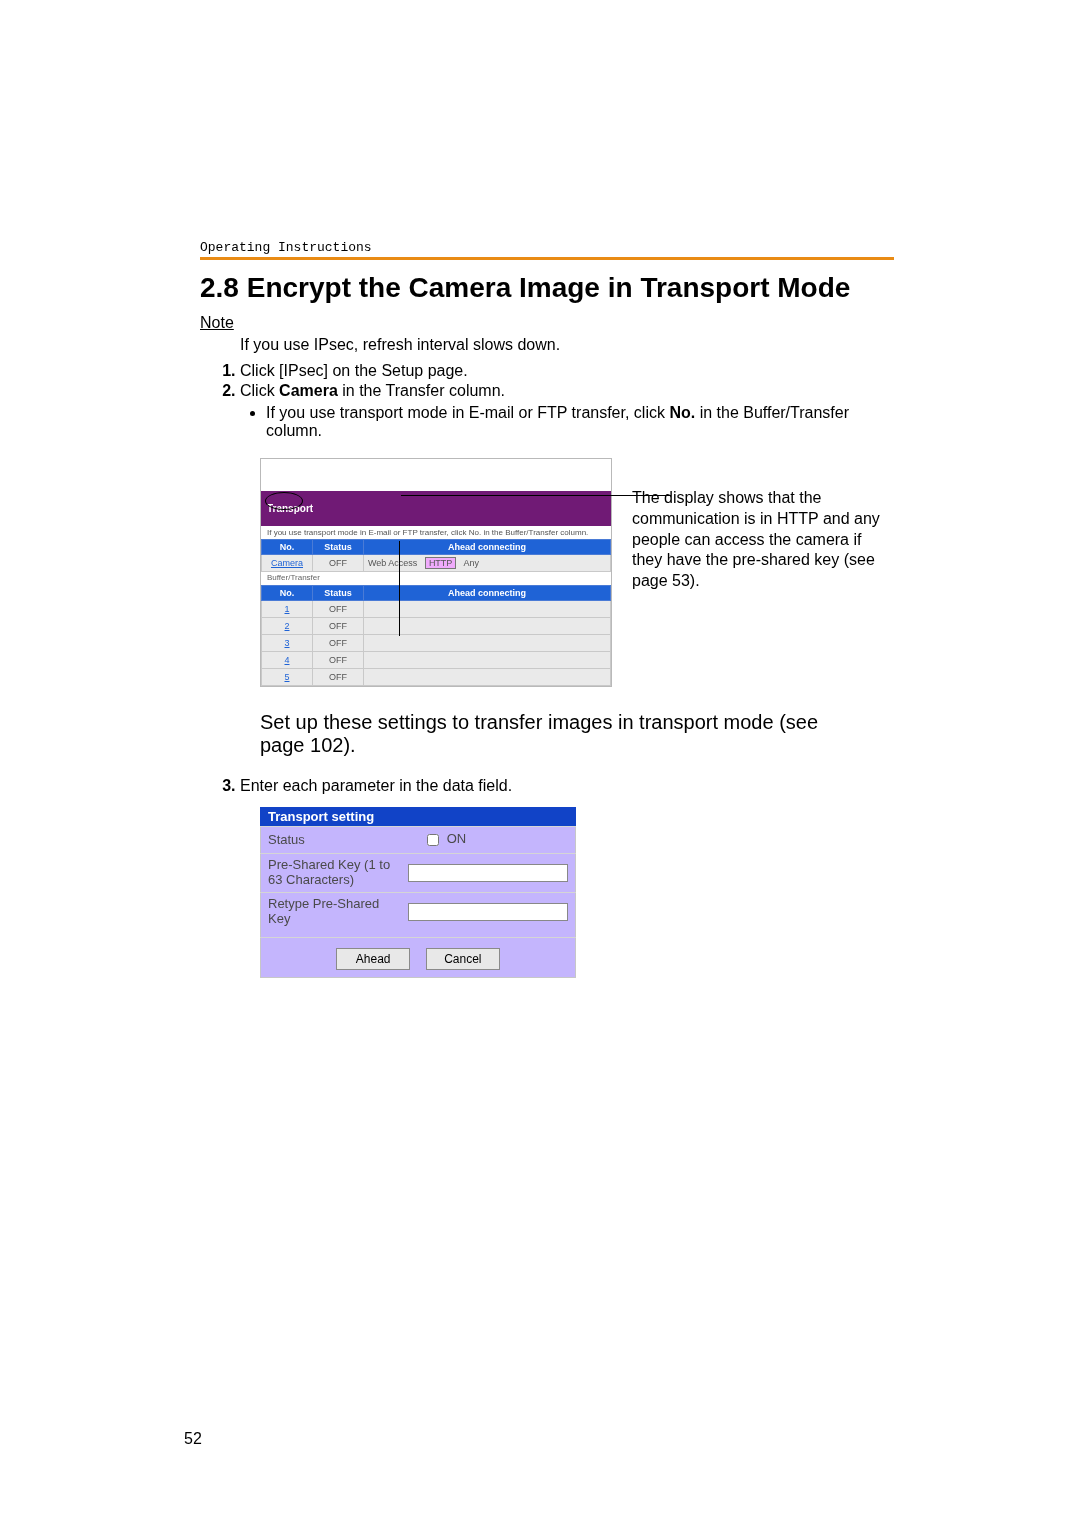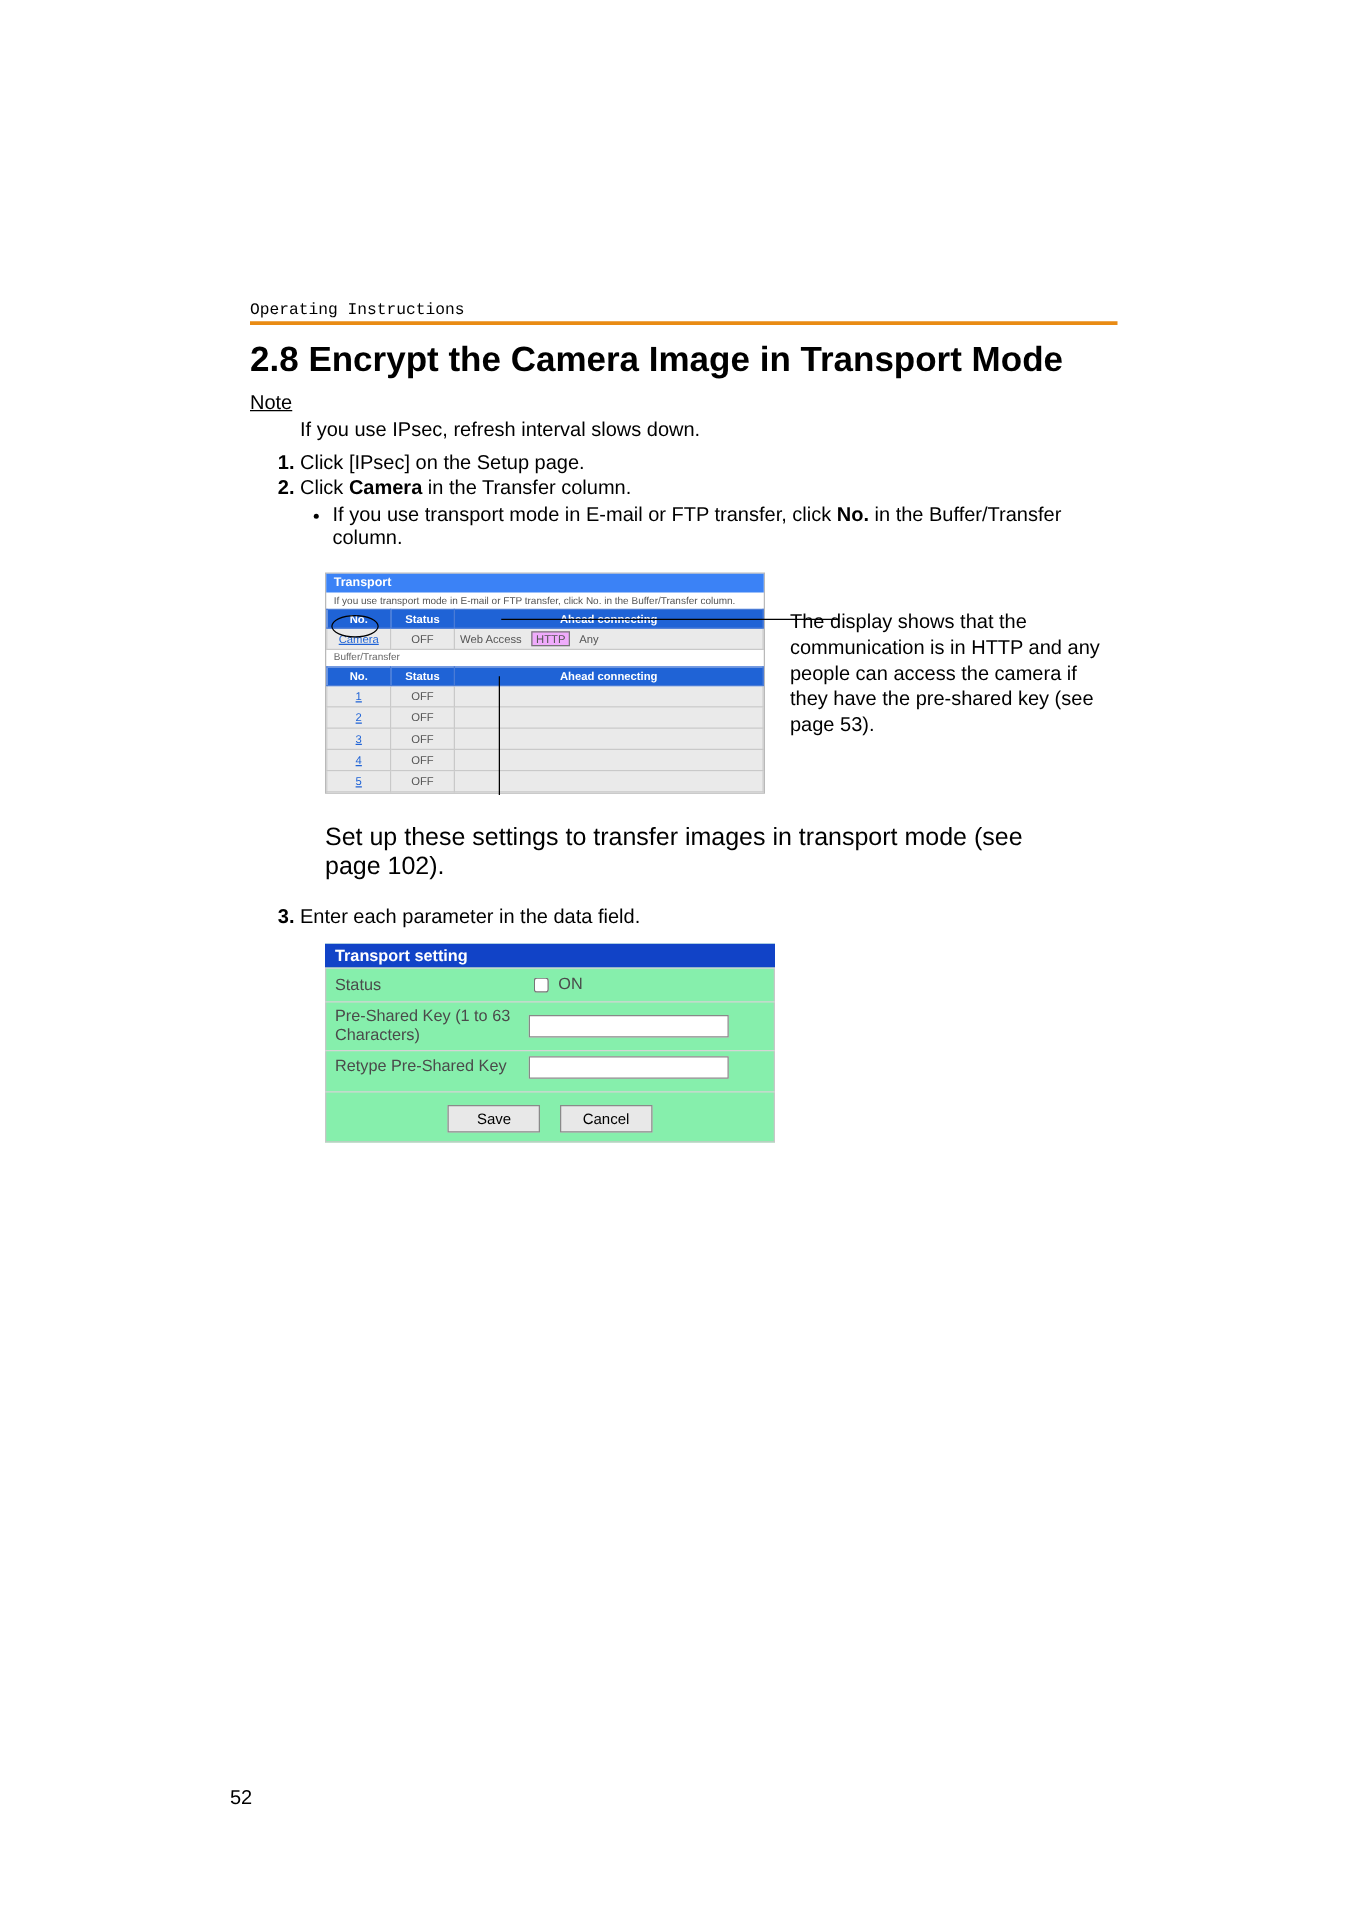--- a/index.html
+++ b/index.html
@@ -76,25 +76,26 @@
   }
   .panel1 {
     width: 350px;
     border: 1px solid #b9b9b9;
     background: #fff;
     position: relative;
     font-size: 9px;
     color: #333;
   }
   .panel1 .p1-header {
-    background: #3b82f6;
+    background: #701a75;
     color: #fff;
     font-weight: bold;
     font-size: 10px;
-    padding: 2px 6px;
+    padding: 12px 6px;
+    margin-top: 32px;
   }
   .panel1 .p1-sub {
     padding: 2px 6px;
     font-size: 8px;
     color: #555;
   }
   .ttable { width: 100%; border-collapse: collapse; font-size: 9px; }
   .ttable th {
     background: #1f63d6;
     color: #fff;
@@ -154,26 +155,26 @@
     line-height: 1.3;
     margin-top: 30px;
   }
   .caption {
     font-size: 20px;
     margin: 6px 0 20px 60px;
     max-width: 600px;
   }
   
   .panel2 {
-    width: 360px;
+    width: 316px;
     margin-left: 60px;
     font-size: 13px;
     color: #4a4a4a;
     box-shadow: 0 0 0 1px #c7c7c7 inset;
-    background: #86efac;
+    background: #c4b5fd;
   }
   .panel2 .p2-header {
     background: #1143c7;
     color: #fff;
     font-weight: bold;
     padding: 2px 8px;
     font-size: 13px;
   }
   .form-row {
     display: flex;
@@ -340,19 +341,19 @@
       <div class="lbl">Pre-Shared Key (1 to 63 Characters)</div>
       <div class="ctrl"><input type="password" style=""></div>
     </div>
 
     <div class="form-row">
       <div class="lbl">Retype Pre-Shared Key</div>
       <div class="ctrl"><input type="password" style=""></div>
     </div>
 
     <div class="btn-bar">
-      <button>Save</button>
+      <button>Ahead</button>
       <button>Cancel</button>
     </div>
   </div>
 
   <div class="page-number">52</div>
 </div>
 
 </body></html>

